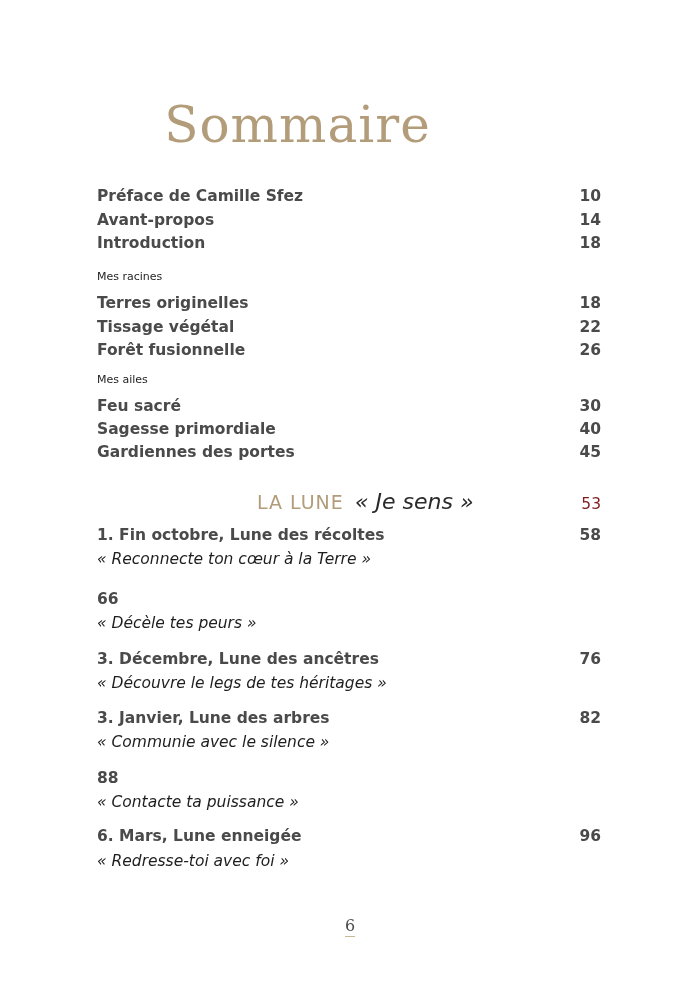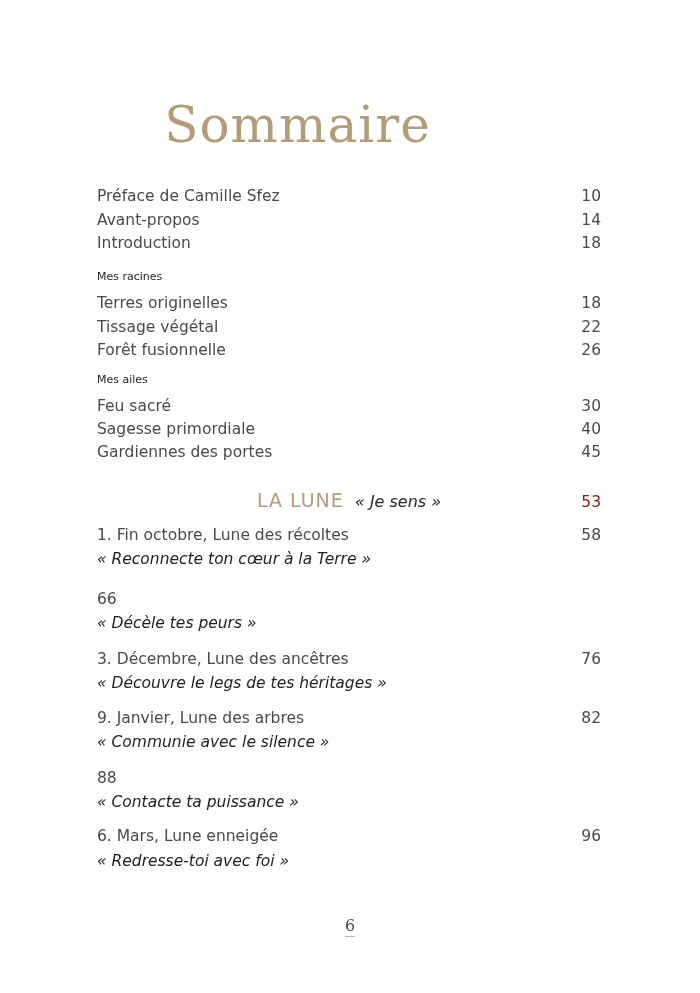--- a/index.html
+++ b/index.html
@@ -8,36 +8,36 @@
     font-family:"DejaVu Sans", sans-serif; color:#3a3a3a; overflow:hidden;
   }
   .title {
     position:absolute; left:0; width:595px; top:96px; text-align:center;
     font-family:"DejaVu Serif", serif; font-size:50px; color:#b39c7a;
     letter-spacing:1px;
   }
   .row {
     position:absolute; left:97px; width:504px; display:flex;
     justify-content:space-between; align-items:baseline;
-    font-size:15.5px; color:#4a4a4a; font-weight:400;
+    font-size:15.5px; color:#4a4a4a; font-weight:700;
   }
   .row .num { color:#4a4a4a; font-size:15.5px; }
   .heading {
     position:absolute; left:97px; font-size:11px; color:#1e1e1e; font-weight:500;
   }
   .sub {
     position:absolute; left:97px; font-size:15.5px; font-style:italic;
     color:#1e1e1e;
   }
   .lune {
     position:absolute; left:257px; width:344px; top:489px; display:flex;
     justify-content:space-between; align-items:baseline;
   }
   .lune-label { color:#b39c7a; font-size:19px; letter-spacing:1px; }
-  .lune-quote { color:#2a2a2a; font-style:italic; font-size:16px; margin-left:6px;text-align:right; }
+  .lune-quote { color:#2a2a2a; font-style:italic; font-size:22px; margin-left:6px;text-align:right; }
   .lune .num { font-size:15.5px; color:#7f1d1d; }
   .pageno {
     position:absolute; left:0; width:700px; top:916px; text-align:center;
     font-family:"DejaVu Serif", serif; font-size:16px; color:#4a4a4a;
   }
   .pageno span { border-bottom:1.5px solid #c9b896; padding-bottom:1px; }
 </style>
 </head>
 <body>
 
@@ -103,21 +103,21 @@
 </div>
 <div class="sub" style="top:614px">« Décèle tes peurs »</div>
 
 <div class="row" style="top:650px">
   <span>3. Décembre, Lune des ancêtres</span>
   <span class="num">76</span>
 </div>
 <div class="sub" style="top:674px">« Découvre le legs de tes héritages »</div>
 
 <div class="row" style="top:709px">
-  <span>9. Janvier, Lune des arbres</span>
+  <span>3. Janvier, Lune des arbres</span>
   <span class="num">82</span>
 </div>
 <div class="sub" style="top:733px">« Communie avec le silence »</div>
 
 <div class="row" style="top:769px">
   <span class="num">88</span>
 </div>
 <div class="sub" style="top:793px">« Contacte ta puissance »</div>
 
 <div class="row" style="top:827px">

